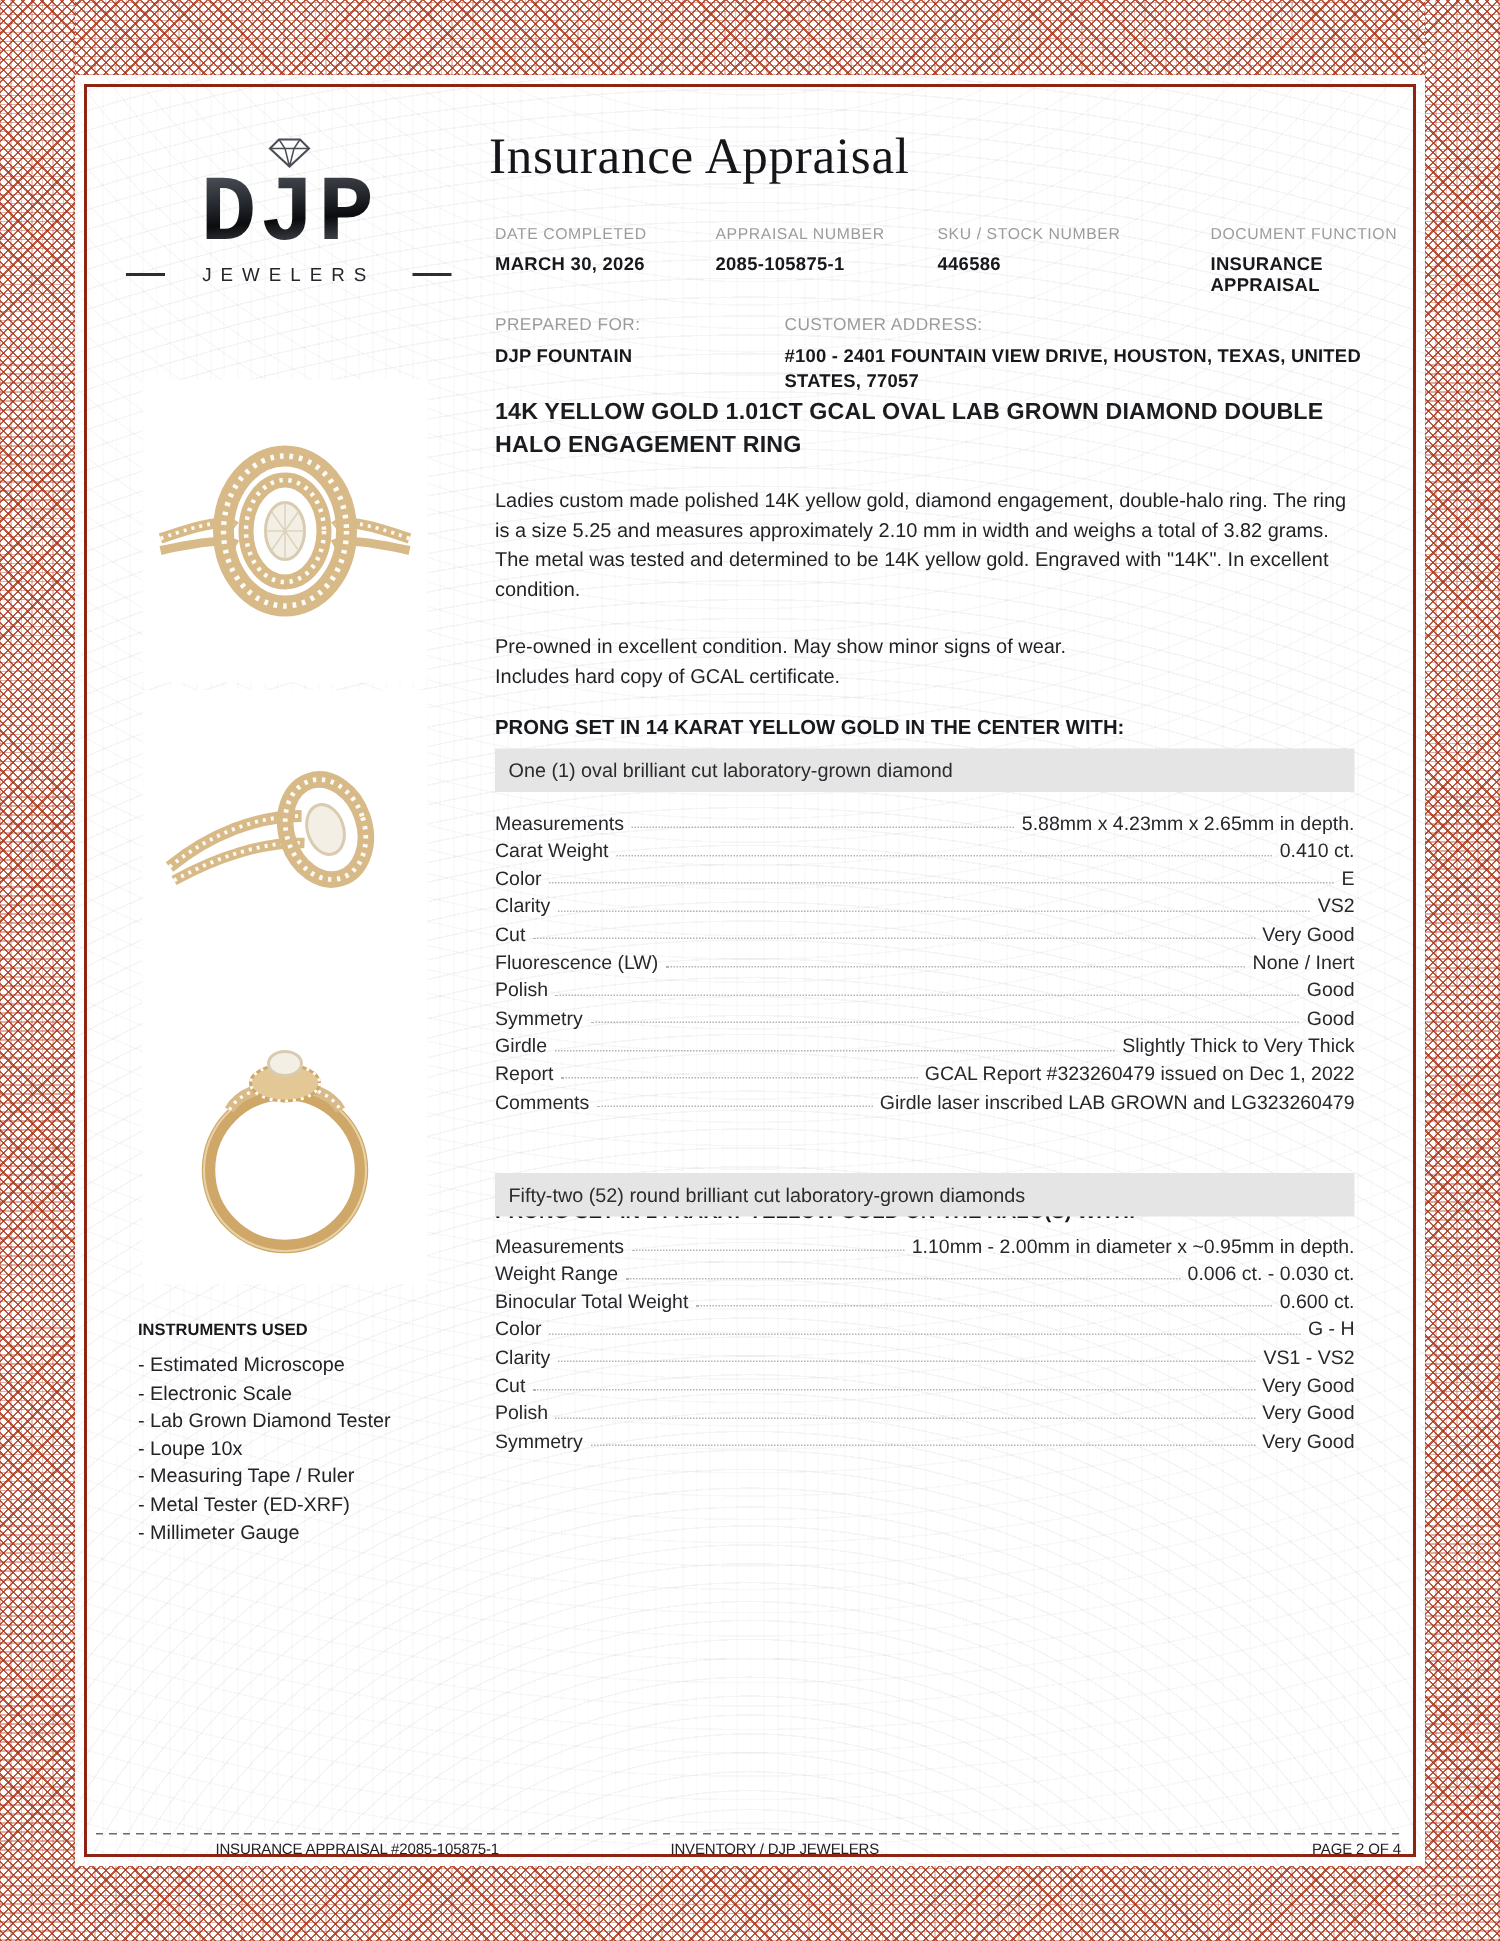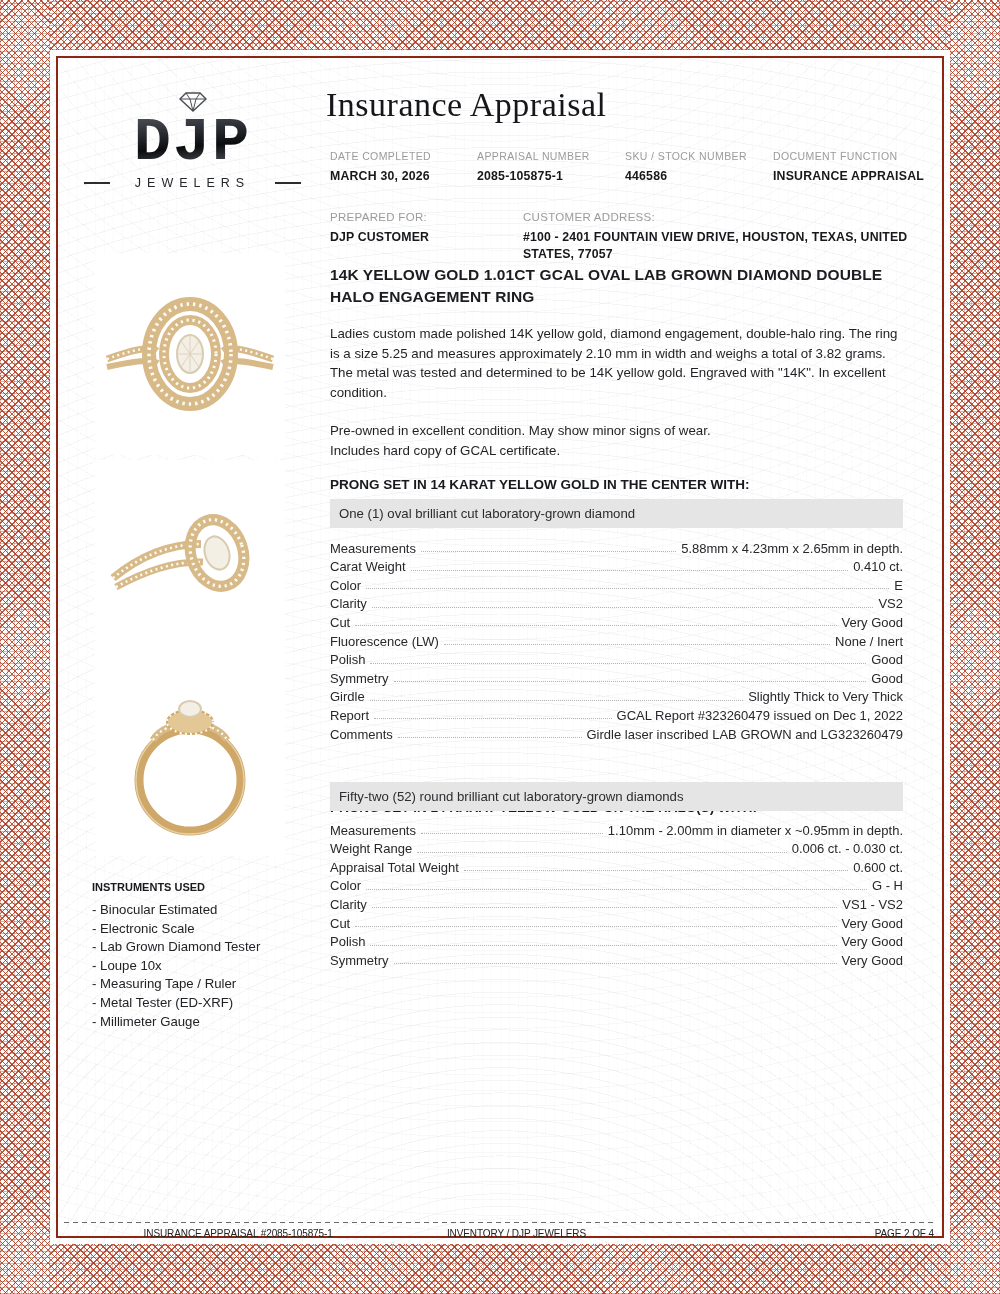--- a/index.html
+++ b/index.html
@@ -36,21 +36,21 @@
   .logo .sub{display:flex;align-items:center;justify-content:center;gap:25px;margin-top:4px;}
   .logo .sub .dash{flex:0 0 26px;height:2px;background:#2a2d32;}
   .logo .sub .txt{font-size:12.5px;letter-spacing:6px;color:#23262b;font-weight:500;}
 
   
   .doc-title{position:absolute;left:276px;top:36px;font-family:"Liberation Serif",serif;
      font-size:34px;font-weight:500;color:#14161a;letter-spacing:.5px;}
   .meta{position:absolute;top:100px;}
   .meta .lbl{font-size:10.5px;color:#9b9b9b;letter-spacing:.4px;font-weight:500;}
   .meta .val{font-size:12.3px;color:#16181b;font-weight:bold;margin-top:7px;letter-spacing:.2px;}
-  .m0{left:280px;} .m1{left:427px;} .m2{left:575px;} .m3{left:723px;}
+  .m0{left:280px;} .m1{left:427px;} .m2{left:575px;} .m3{left:757px;}
   .prep{position:absolute;top:161px;}
   .prep .lbl{font-size:11.5px;color:#9b9b9b;letter-spacing:.3px;}
   .prep .val{font-size:12.3px;color:#16181b;font-weight:bold;margin-top:6px;line-height:16.5px;letter-spacing:.15px;}
   .p0{left:280px;width:185px;} .p1{left:473px;width:385px;}
 
   
   .item-title{position:absolute;left:280px;top:214px;width:575px;
      font-size:15.5px;font-weight:bold;color:#1a1c1f;line-height:21.5px;letter-spacing:.1px;}
   .para{position:absolute;left:280px;width:576px;font-size:13.3px;color:#1f2124;line-height:19.6px;}
   .para.d1{top:274px;} .para.d2{top:371px;}
@@ -124,21 +124,21 @@
       <div class="lbl">SKU / STOCK NUMBER</div>
       <div class="val">446586</div>
     </div>
     <div class="meta m3">
       <div class="lbl">DOCUMENT FUNCTION</div>
       <div class="val">INSURANCE APPRAISAL</div>
     </div>
 
     <div class="prep p0">
       <div class="lbl">PREPARED FOR:</div>
-      <div class="val">DJP CUSTOMER</div>
+      <div class="val">DJP FOUNTAIN</div>
     </div>
     <div class="prep p1">
       <div class="lbl">CUSTOMER ADDRESS:</div>
       <div class="val">#100 - 2401 FOUNTAIN VIEW DRIVE, HOUSTON, TEXAS, UNITED STATES, 77057</div>
     </div>
 
     <div class="photo ph1">
       <svg viewBox="0 0 190 202">
         <g fill="none" stroke="#d7ba88">
           <path d="M12,106 C40,96 56,93 62,98" stroke-width="7"></path>
@@ -261,21 +261,21 @@
           <span class="lbl">Measurements</span>
           <span class="dots"></span>
           <span class="val">1.10mm - 2.00mm in diameter x ~0.95mm in depth.</span>
         </div>
       <div class="spec-row">
           <span class="lbl">Weight Range</span>
           <span class="dots"></span>
           <span class="val">0.006 ct. - 0.030 ct.</span>
         </div>
       <div class="spec-row">
-          <span class="lbl">Appraisal Total Weight</span>
+          <span class="lbl">Binocular Total Weight</span>
           <span class="dots"></span>
           <span class="val">0.600 ct.</span>
         </div>
       <div class="spec-row">
           <span class="lbl">Color</span>
           <span class="dots"></span>
           <span class="val">G - H</span>
         </div>
       <div class="spec-row">
           <span class="lbl">Clarity</span>
@@ -294,21 +294,21 @@
         </div>
       <div class="spec-row">
           <span class="lbl">Symmetry</span>
           <span class="dots"></span>
           <span class="val">Very Good</span>
         </div>
     </div>
 
     <div class="side-block ins">
       <div class="head">INSTRUMENTS USED</div>
-      <div class="item">- Binocular Estimated</div>
+      <div class="item">- Estimated Microscope</div>
       <div class="item">- Electronic Scale</div>
       <div class="item">- Lab Grown Diamond Tester</div>
       <div class="item">- Loupe 10x</div>
       <div class="item">- Measuring Tape / Ruler</div>
       <div class="item">- Metal Tester (ED-XRF)</div>
       <div class="item">- Millimeter Gauge</div>
     </div>
 
 
     <div class="foot-rule"></div>

